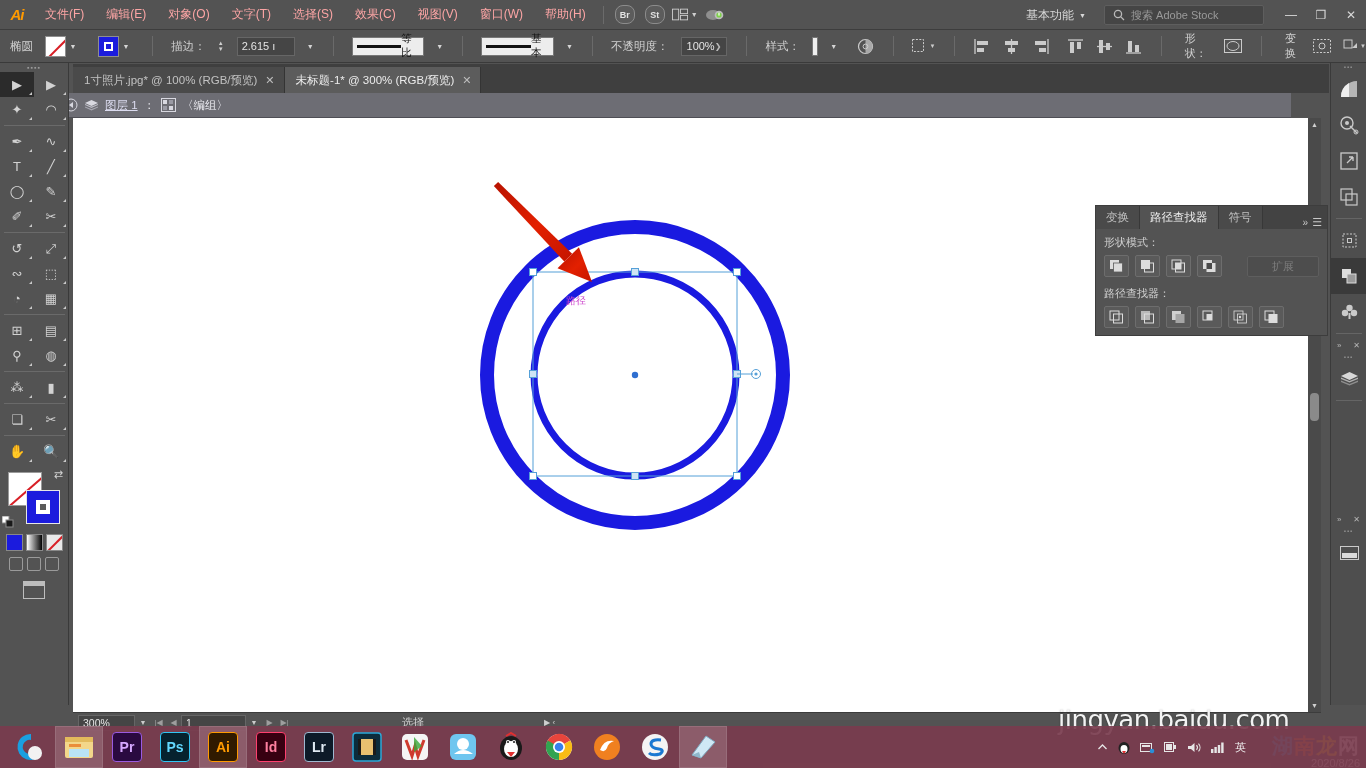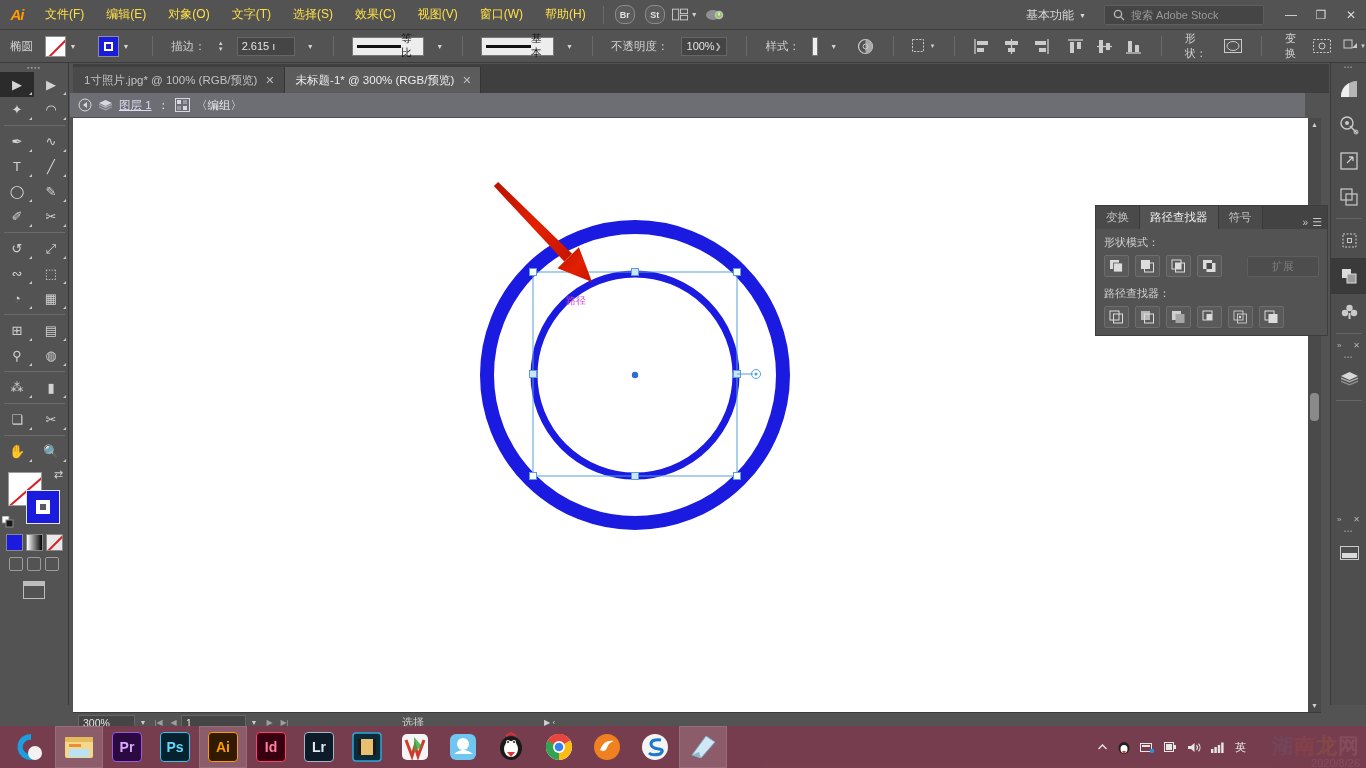--- a/index.html
+++ b/index.html
@@ -17,21 +17,21 @@
     position: absolute; left: 0; top: 0; width: 1366px; height: 30px;
     background: #535353; display: flex; align-items: center;
     border-bottom: 1px solid #3d3d3d;
   }
   .ai-logo {
     width: 34px; height: 30px; display:flex; align-items:center; justify-content:center;
     color: #ff9a00; font-size: 15px; font-weight: bold; font-style: italic;
     letter-spacing: -1px;
   }
   .menu-item {
-    color: #fde047; font-size: 12px; padding: 0 11px; height: 30px;
+    color: #fca5a5; font-size: 12px; padding: 0 11px; height: 30px;
     display: flex; align-items: center; white-space: nowrap;
   }
   .mb-sep { width:1px; height:18px; background:#6b6b6b; margin:0 6px; }
   .mb-icon-btn {
     width: 26px; height: 22px; display:flex; align-items:center; justify-content:center;
     color:#cfcfcf; font-size:10px; margin:0 2px;
   }
   .br-box, .st-box {
     width: 20px; height: 19px; border:1px solid #8c8c8c; border-radius:8px;
     display:flex;align-items:center;justify-content:center;
@@ -115,21 +115,21 @@
     height:26px; display:flex; align-items:center; gap:8px;
     padding:0 9px 0 11px; font-size:11.5px; color:#c2c2c2;
     background:#4a4a4a; border-right:1px solid #343434;
     white-space:nowrap;
   }
   .tab.active { background:#5c5c5c; color:#ececec; }
   .tab .x { font-size:11px; color:#bdbdbd; }
 
   
   .crumbbar {
-    position:absolute; left:70px; top:93px; width:1235px; height:25px;
+    position:absolute; left:56px; top:93px; width:1235px; height:25px;
     background:#6d6d74; display:flex; align-items:center; gap:6px; padding-left:8px;
     border-bottom:1px solid #4e4e55;
   }
   .crumb-txt { color:#e8e8ee; font-size:11.5px; }
   .crumb-link { color:#dcdcf0; font-size:11.5px; text-decoration:underline; }
   .crumb-ico { color:#d8d8e0; display:flex; align-items:center; }
 
   
   .toolbar {
     position:absolute; left:0; top:63px; width:69px; height:642px;
@@ -914,20 +914,21 @@
     </div>
     <div class="rd-grip">▪▪▪</div>
     <div class="rd-btn">
       <svg width="21" height="17" viewBox="0 0 21 17">
         <rect x="1.5" y="1.5" width="18" height="13" fill="none" stroke="#cacaca"></rect>
         <rect x="3" y="8" width="15" height="5" fill="#dadada"></rect>
       </svg>
     </div>
   </div>
 
+  <div class="jingyan-txt">jingyan.baidu.com</div>
   <div class="hnlw">
     <div class="cn">
       <span class="c1">湖</span><span class="c2">南</span><span class="c3">龙</span><span class="c4">网</span>
     </div>
     <div class="dt">2020/8/26</div>
   </div>
 
   <div class="taskbar">
     <div class="tb-app">
       <svg width="32" height="32" viewBox="0 0 32 32">

